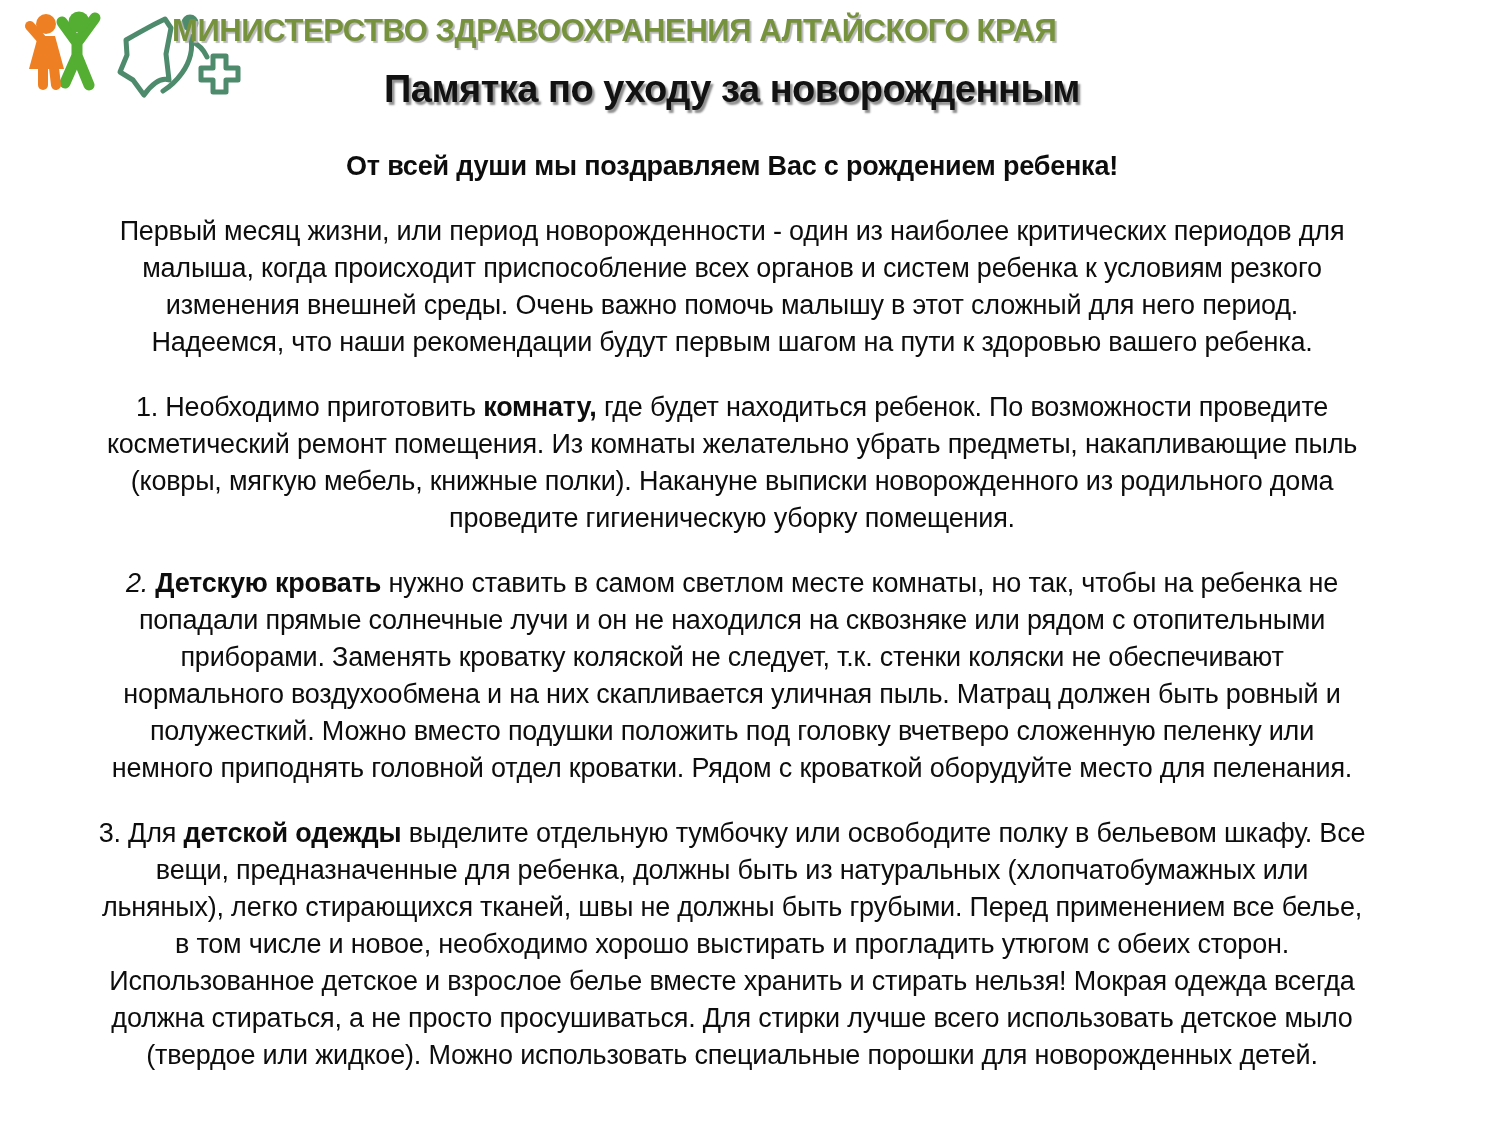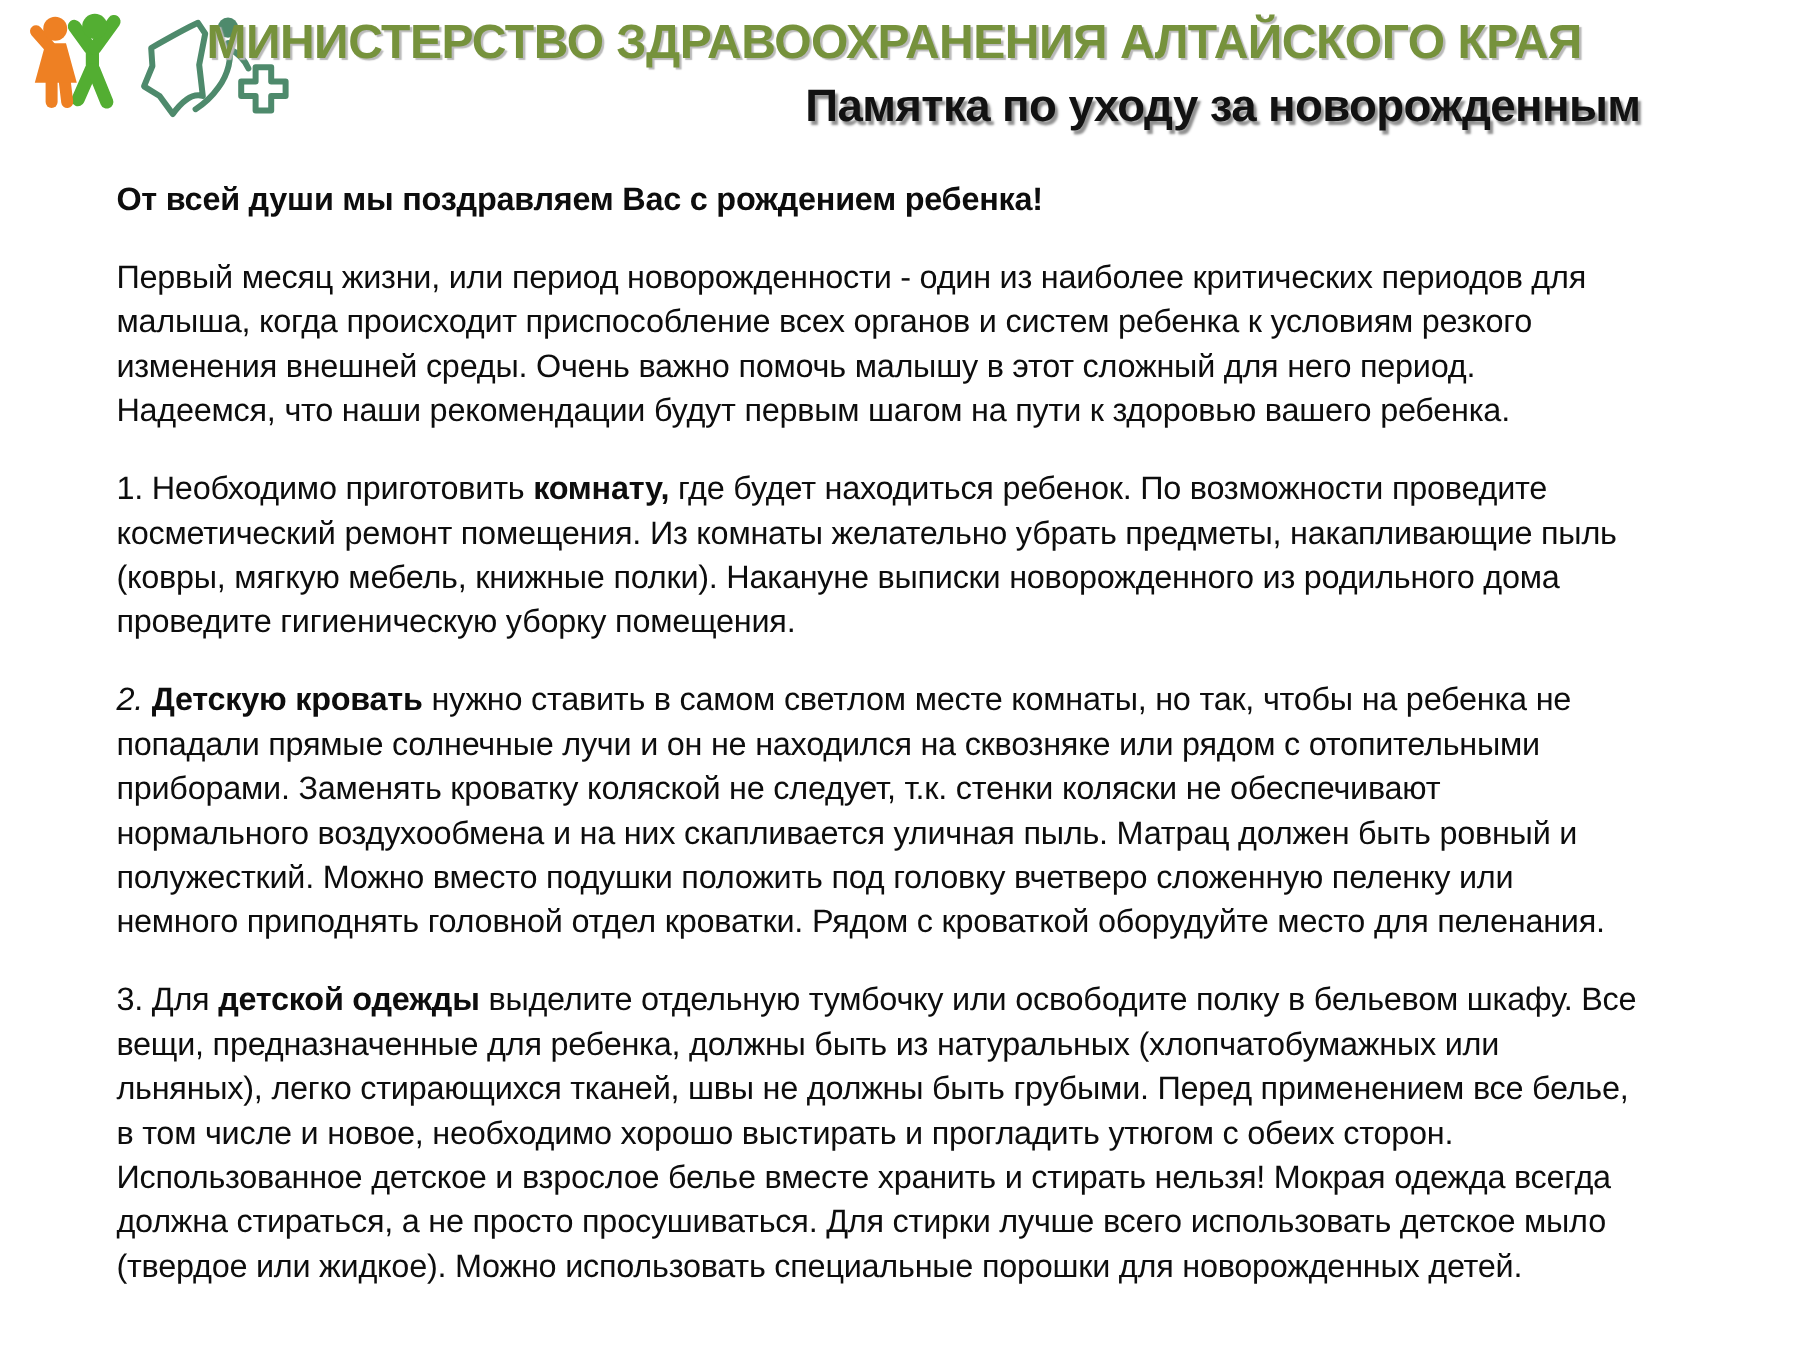--- a/index.html
+++ b/index.html
@@ -11,34 +11,34 @@
     overflow: hidden;
     font-family: "Liberation Sans", sans-serif;
     color: #111111;
   }
   .logo-couple { position: absolute; left: 18px; top: 6px; width: 94px; height: 86px; }
   .logo-map    { position: absolute; left: 110px; top: 10px; width: 140px; height: 98px; }
   .ministry {
     position: absolute;
     left: 172px;
     top: 13px;
-    font-size: 40px;
+    font-size: 31px;
     font-weight: 700;
     letter-spacing: -0.4px;
     color: #76923C;
     white-space: nowrap;
     text-shadow: 2px 2px 1px #b9b9b9;
   }
   .doc-title {
     position: absolute;
     left: 97px;
     top: 68px;
     width: 1270px;
     margin: 0;
-    text-align: right;
+    text-align: center;
     font-size: 38px;
     font-weight: 700;
     letter-spacing: -0.5px;
     color: #121212;
     text-shadow: 2.5px 3px 2px #8f8f8f;
   }
   .content {
     position: absolute;
     left: 97px;
     top: 148px;
@@ -50,20 +50,21 @@
     letter-spacing: -0.2px;
     margin: 0 0 36px 0;
     color: #0d0d0d;
   }
   .content p {
     font-size: 27px;
     line-height: 37px;
     letter-spacing: -0.2px;
     margin: 0 0 28px 0;
     color: #0d0d0d;
+    text-align: center;
   }
   .seg-regular { font-style: normal; font-weight: 400; }
   .seg-italic { font-style: italic; font-weight: 400; }
   .seg-bold-italic { font-weight: 700; }
 </style>
 </head>
 <body>
 
 <header>
 

